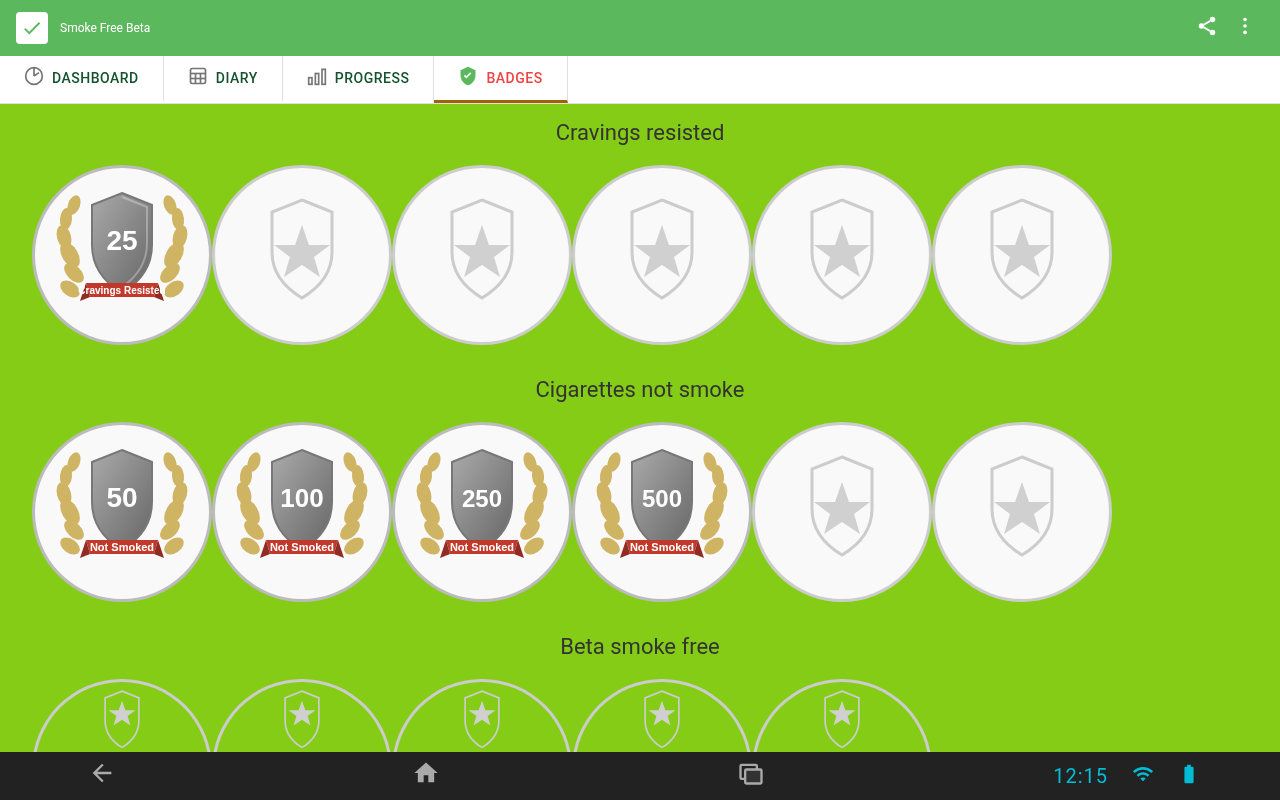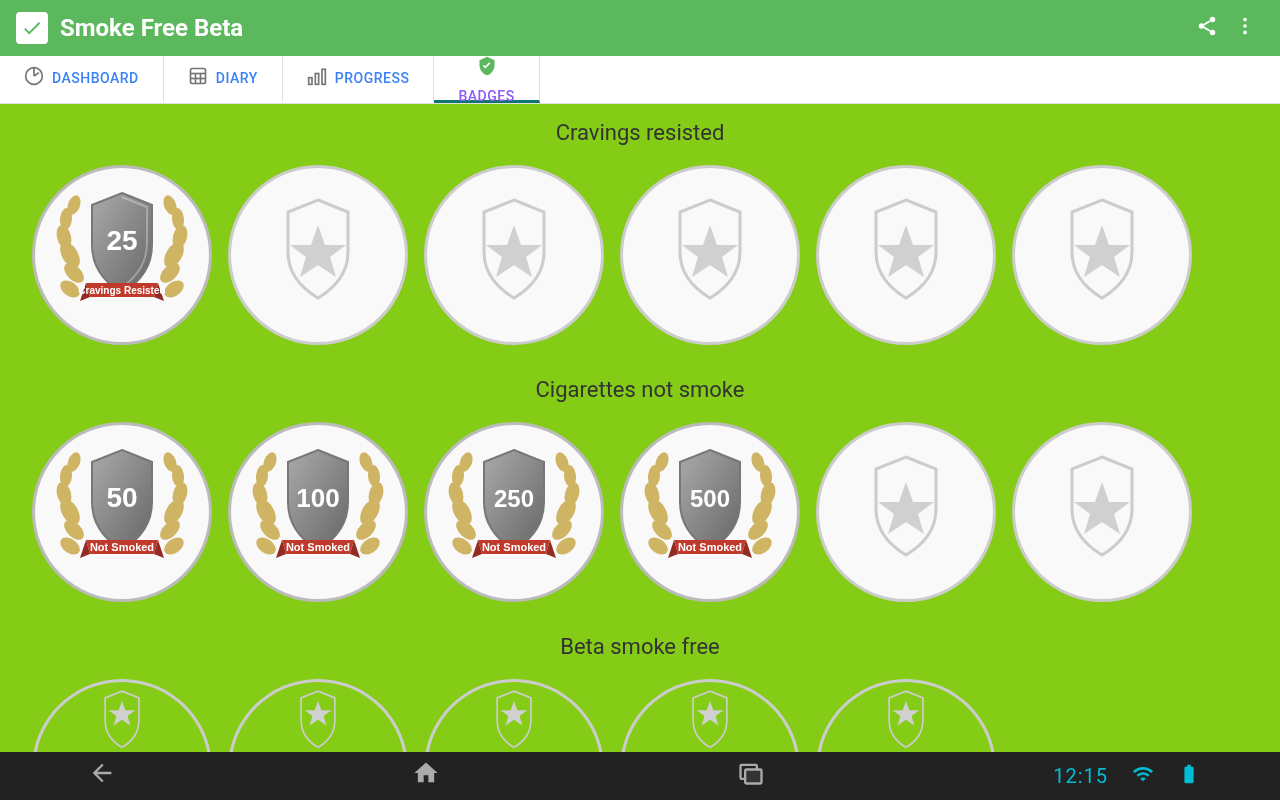--- a/index.html
+++ b/index.html
@@ -16,45 +16,45 @@
     }
     #app-bar .logo-icon {
       width: 32px; height: 32px;
       background: white;
       border-radius: 4px;
       display: flex; align-items: center; justify-content: center;
       margin-right: 12px;
       flex-shrink: 0;
     }
     #app-bar .logo-icon svg { width: 22px; height: 22px; }
-    #app-bar .app-title { font-size: 24px; font-weight: 700; flex: 1; }
+    #app-bar .app-title { font-size: 12px; font-weight: 400; flex: 1; }
     #app-bar .icon-btn { background: none; border: none; color: white; cursor: pointer; padding: 8px; font-size: 20px; }
 
     
     #nav-tabs {
       height: 48px;
       background: white;
       display: flex;
       align-items: stretch;
       border-bottom: 1px solid #e0e0e0;
     }
     .nav-tab {
       display: flex; align-items: center; gap: 8px;
       padding: 0 24px;
       font-size: 14px; font-weight: 500;
-      color: #3b82f6;
+      color: #14532d;
       cursor: pointer;
       border-bottom: 3px solid transparent;
       text-transform: uppercase;
       letter-spacing: 0.5px;
       border-right: 1px solid #e0e0e0;
       text-decoration: none;
     }
     .nav-tab:first-child { border-left: none; }
-    .nav-tab.active { color: #8b5cf6; border-bottom: 3px solid #0f766e; flex-direction: column; }
+    .nav-tab.active { color: #ef4444; border-bottom: 3px solid #a16207; }
     .nav-tab-icon { font-size: 18px; }
 
     
     #main-content {
       height: calc(800px - 56px - 48px - 48px);
       overflow-y: auto;
       background: #84cc16;
       padding: 16px 32px;
     }
 
@@ -62,21 +62,20 @@
     .section-title {
       text-align: center;
       font-size: 22px;
       font-weight: 400;
       color: #333;
       margin-bottom: 20px;
     }
 
     .badge-row {
       display: flex;
-      gap: 16px;
       justify-content: flex-start;
       align-items: center;
       flex-wrap: nowrap;
     }
 
     
     .badge-circle {
       width: 180px; height: 180px;
       flex-shrink: 0;
       position: relative;

